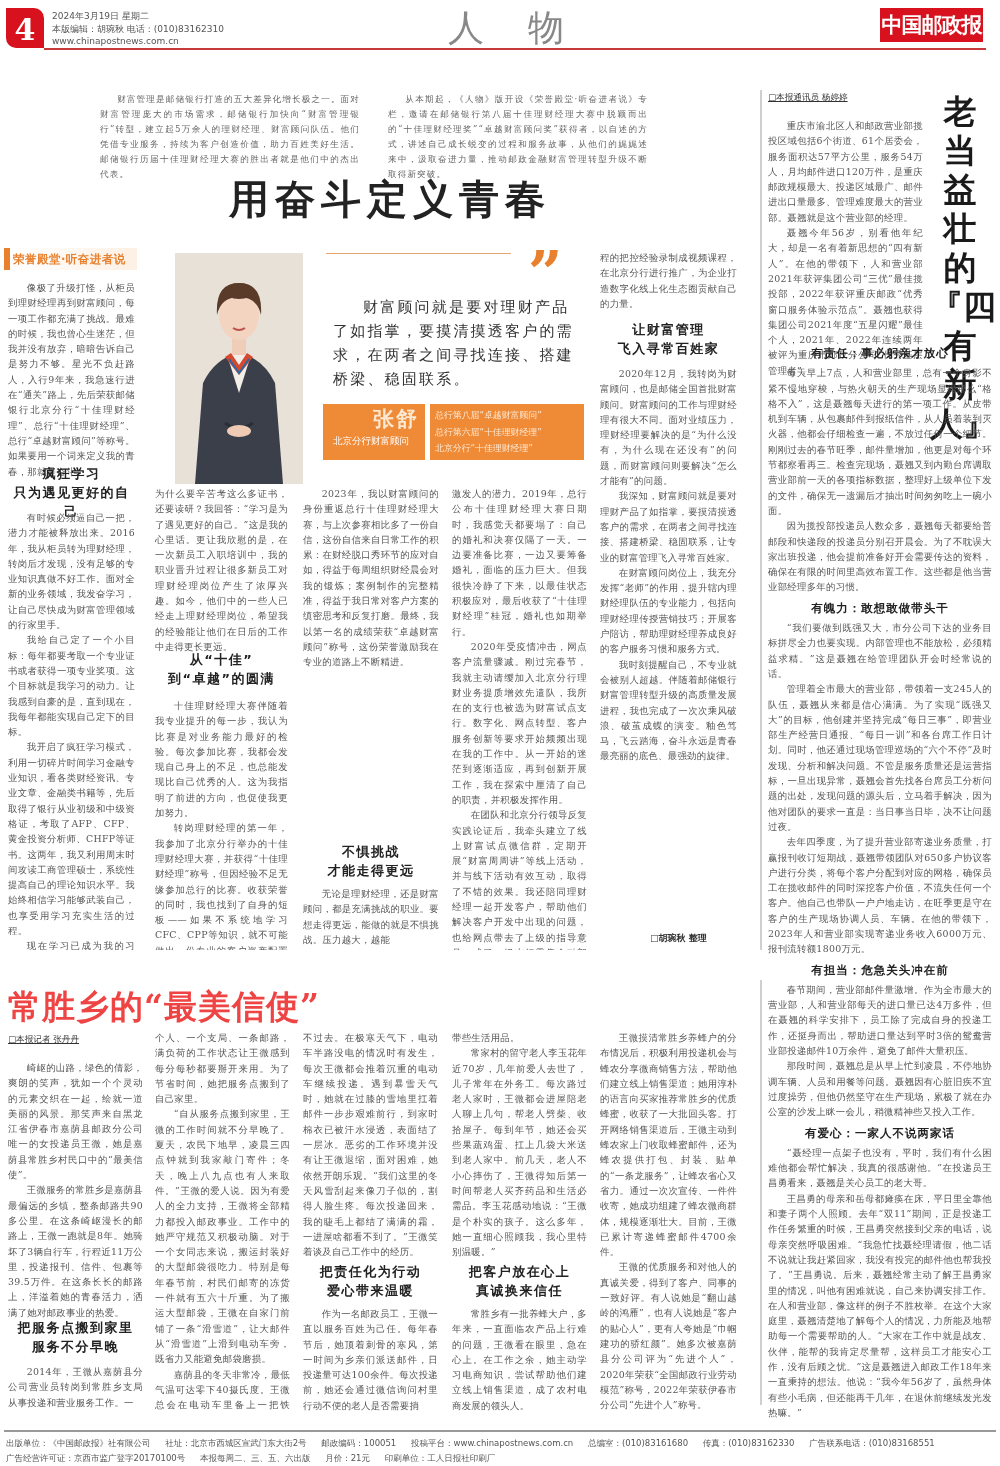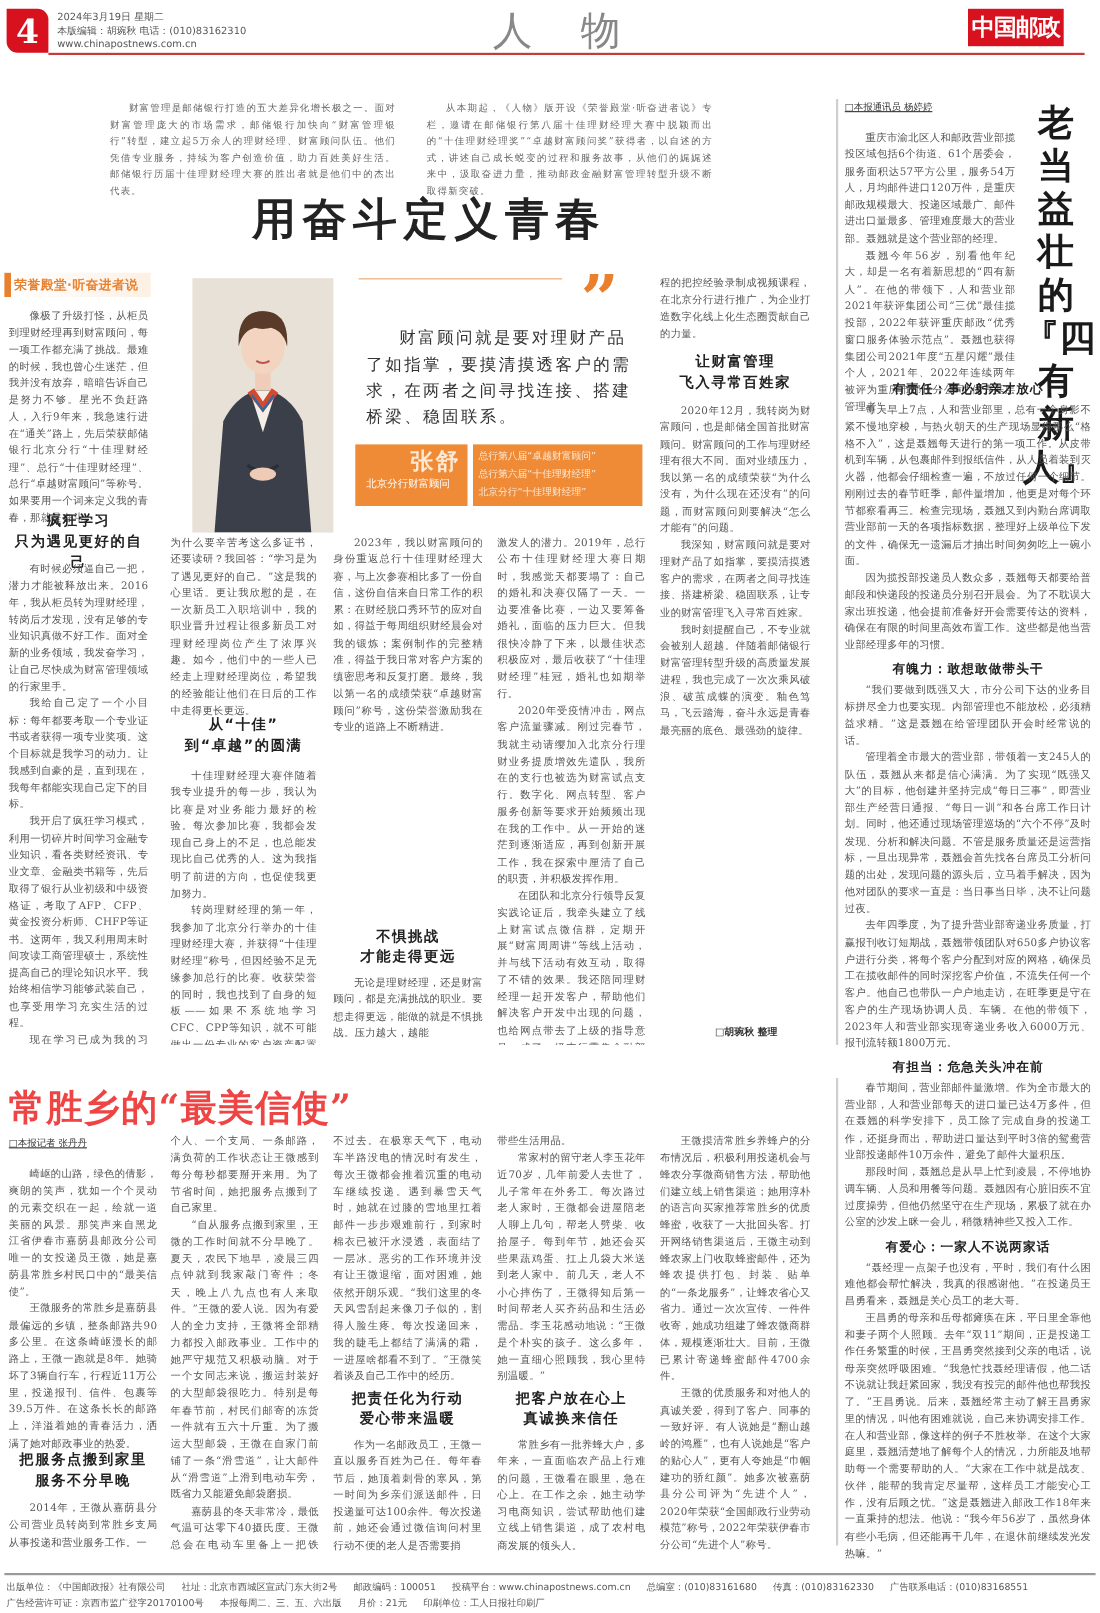--- a/index.html
+++ b/index.html
@@ -3,21 +3,21 @@
 <meta charset="utf-8">
 <style>
 *{box-sizing:border-box;margin:0;padding:0}
 html,body{width:1000px;height:1466px;background:#fff;overflow:hidden}
 body{position:relative;font-family:"DejaVu Sans","Liberation Sans",sans-serif;color:#333}
 .abs{position:absolute}
 
 #page-num{left:6px;top:8px;width:38px;height:40px;background:#d7121e;border-radius:0 0 0 10px;color:#fff;font-family:"DejaVu Serif","Liberation Serif",serif;font-weight:bold;font-size:30px;text-align:center;line-height:44px;border-top-right-radius:10px}
 #hdr-meta{left:52px;top:10px;font-size:9px;line-height:12.5px;color:#555}
 #section-title{left:448px;top:4px;font-family:"DejaVu Serif","Liberation Serif",serif;font-size:36px;color:#888;letter-spacing:44px}
-#masthead{left:880px;top:8px;width:87px;height:34px;background:#d7121e;color:#fff;font-weight:bold;font-size:21px;text-align:center;line-height:34px;letter-spacing:-1px}
+#masthead{left:880px;top:8px;width:103px;height:34px;background:#d7121e;color:#fff;font-weight:bold;font-size:21px;text-align:center;line-height:34px;letter-spacing:-1px}
 #hdr-rule{left:44px;top:48px;width:942px;height:2px;background:#c83a3a}
 
 .body{font-family:"DejaVu Serif","Liberation Serif",serif;font-size:9.4px;line-height:15.3px;color:#555;text-align:justify;letter-spacing:0.3px}
 .body p{text-indent:2em}
 .intro{font-family:"DejaVu Serif","Liberation Serif",serif;font-size:8.6px;line-height:15px;color:#666;letter-spacing:1.1px;text-align:justify}
 .intro p{text-indent:2em}
 .sub{font-family:"DejaVu Sans","Liberation Sans",sans-serif;font-weight:bold;font-size:13px;line-height:19px;text-align:center;color:#222;letter-spacing:1.5px}
 .byline{font-size:8.6px;color:#333;text-decoration:underline}
 #main-title{left:190px;top:172px;width:400px;text-align:center;font-family:"DejaVu Sans","Liberation Sans",sans-serif;font-weight:bold;font-size:40px;color:#222;letter-spacing:6px}
 #column-tag{left:4px;top:248px;width:133px;height:22px;border-left:6px solid #e8802e;background:linear-gradient(90deg,#fff 0%,#fdf0e4 100%);color:#e8802e;font-weight:bold;font-size:11.5px;line-height:22px;padding-left:3px;letter-spacing:0.5px}
@@ -143,22 +143,23 @@
 </div>
 
 <div class="abs body" style="left:600px;top:250px;width:137px">
   <p style="text-indent:0">程的把控经验录制成视频课程，在北京分行进行推广，为企业打造数字化线上化生态圈贡献自己的力量。</p>
 </div>
 <div class="abs" style="left:600px;top:320px;width:137px">
   <div class="sub">让财富管理</div>
   <div class="sub">飞入寻常百姓家</div>
 </div>
 <div class="abs body" style="left:600px;top:366px;width:137px;height:560px;overflow:hidden">
-  <p>2020年12月，我转岗为财富顾问，也是邮储全国首批财富顾问。财富顾问的工作与理财经理有很大不同。面对业绩压力，我以第一名的成绩荣获“为什么没有，为什么现在还没有”的问题，而财富顾问则要解决“怎么才能有”的问题。</p>
+  <p>2020年12月，我转岗为财富顾问，也是邮储全国首批财富顾问。财富顾问的工作与理财经理有很大不同。面对业绩压力，理财经理要解决的是“为什么没有，为什么现在还没有”的问题，而财富顾问则要解决“怎么才能有”的问题。</p>
   <p>我深知，财富顾问就是要对理财产品了如指掌，要摸清摸透客户的需求，在两者之间寻找连接、搭建桥梁、稳固联系，让专业的财富管理飞入寻常百姓家。</p>
+  <p>在财富顾问岗位上，我充分发挥“老师”的作用，提升辖内理财经理队伍的专业能力，包括向理财经理传授营销技巧；开展客户陪访，帮助理财经理养成良好的客户服务习惯和服务方式。</p>
   <p>我时刻提醒自己，不专业就会被别人超越。伴随着邮储银行财富管理转型升级的高质量发展进程，我也完成了一次次乘风破浪、破茧成蝶的演变。釉色笃马，飞云踏海，奋斗永远是青春最亮丽的底色、最强劲的旋律。</p>
 </div>
 <div class="abs" style="left:650px;top:932px;font-size:9px;font-weight:bold;color:#333">□胡琬秋  整理</div>
 
 <div id="v-divider" class="abs"></div>
 <div id="v-divider2" class="abs"></div>
 
 <div id="right-byline" class="abs byline">□本报通讯员  杨婷婷</div>
 <div id="right-vtitle" class="abs">老当益壮的『四有新人』</div>
 <div class="abs body" style="left:768px;top:118px;width:155px">

